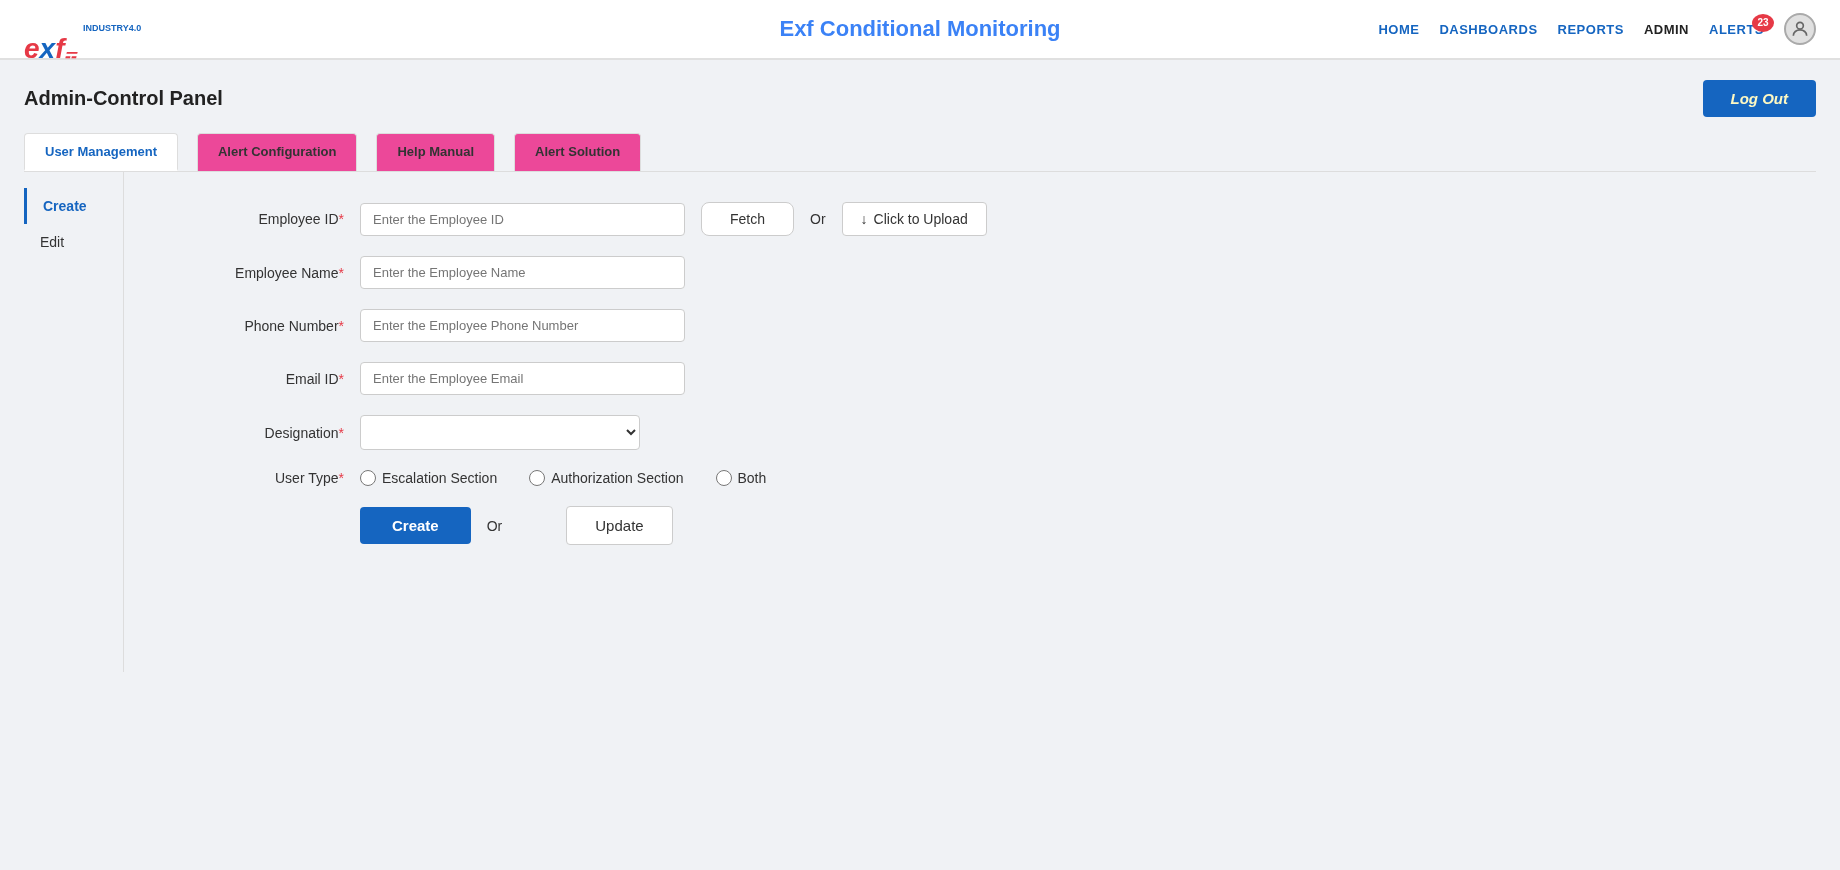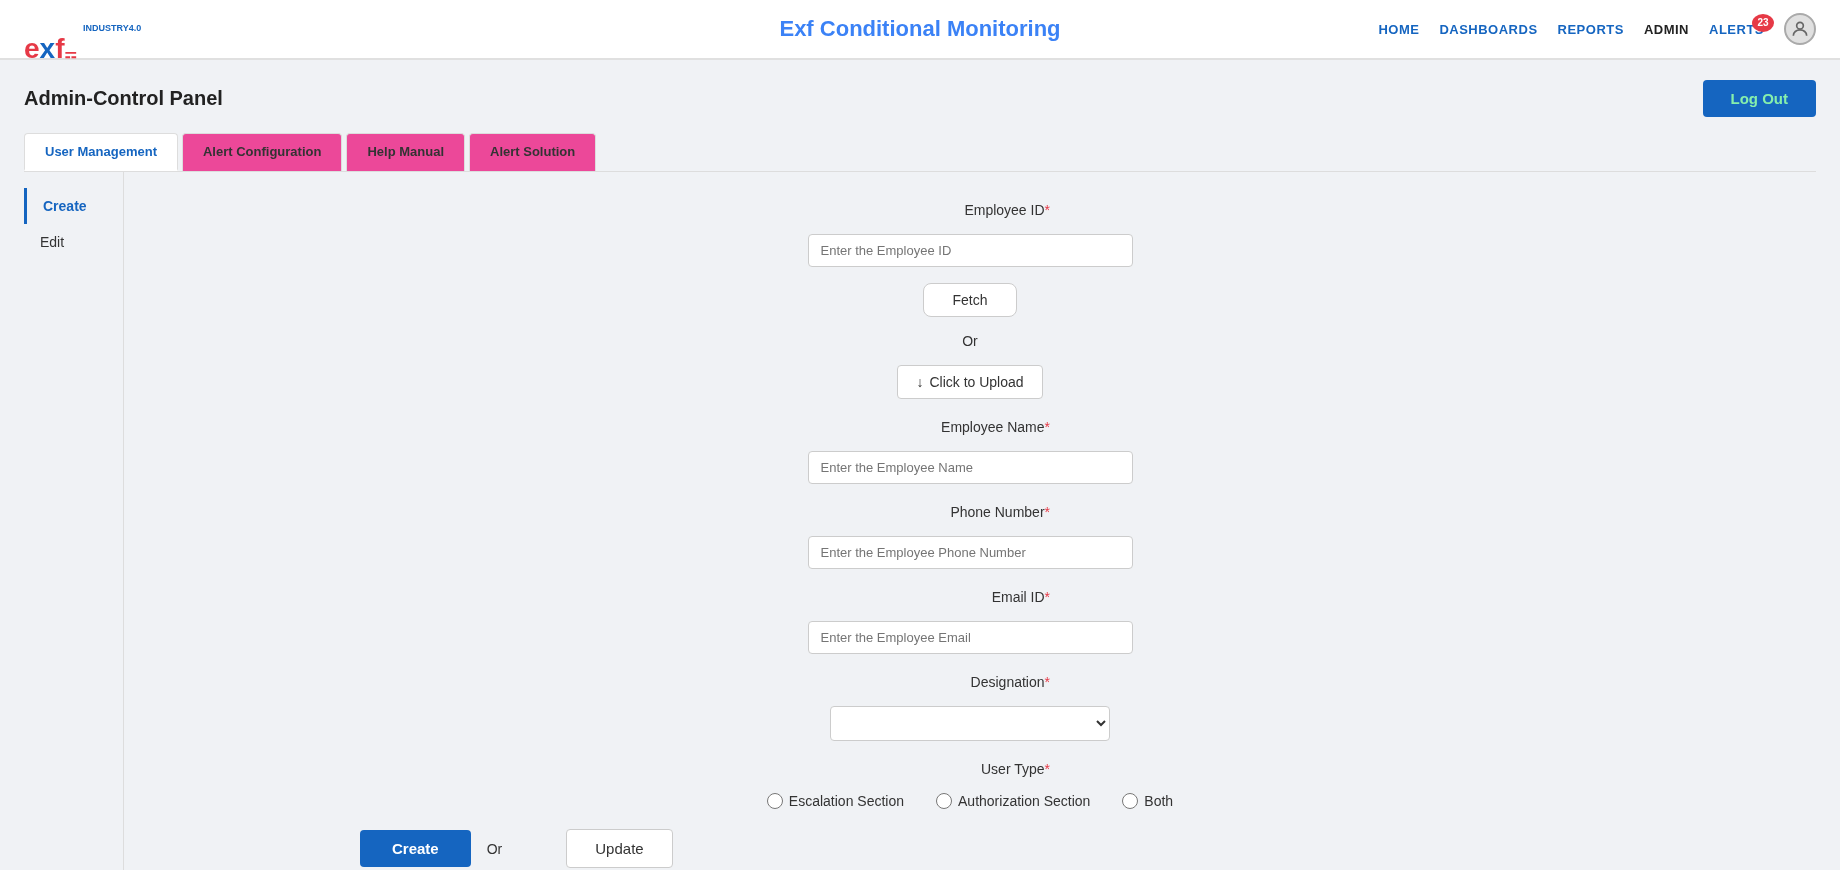--- a/index.html
+++ b/index.html
@@ -16,20 +16,21 @@
       position: relative;
     }
     .header-logo {
       display: flex;
       align-items: center;
       gap: 4px;
     }
     .logo-exf {
       font-size: 28px;
       font-weight: 900;
+      font-style: italic;
       color: #e63946;
       margin-top: 40px;
     }
     .logo-exf span { color: #1565c0; }
     .logo-industry {
       font-size: 9px;
       color: #1565c0;
       font-weight: bold;
       line-height: 1.1;
       margin-left: 2px;
@@ -102,33 +103,34 @@
       justify-content: space-between;
       margin-bottom: 16px;
     }
     .page-title {
       font-size: 20px;
       font-weight: 600;
       color: #222;
     }
     .logout-btn {
       background: #1565c0;
-      color: #86efac;
+      color: #fef9c3;
       border: none;
       padding: 10px 28px;
       font-size: 15px;
       font-weight: bold;
       border-radius: 4px;
       cursor: pointer;
+      font-style: italic;
     }
 
     
     .tabs {
       display: flex;
-      gap: 0;
+      gap: 15px;
       margin-bottom: 0;
       border-bottom: 1px solid #ddd;
     }
     .tab {
       padding: 10px 20px;
       font-size: 13px;
       cursor: pointer;
       border: 1px solid #ddd;
       border-bottom: none;
       background: #ec4899;
@@ -174,21 +176,20 @@
     .form-area {
       flex: 1;
       padding: 30px 60px;
       background: #f0f2f5;
     }
     .form-row {
       display: flex;
       align-items: center;
       margin-bottom: 20px;
       gap: 16px;
-      flex-direction: column;
     }
     .form-label {
       min-width: 160px;
       text-align: right;
       font-size: 14px;
       color: #333;
       font-weight: 500;
     }
     .required {
       color: #e63946;

